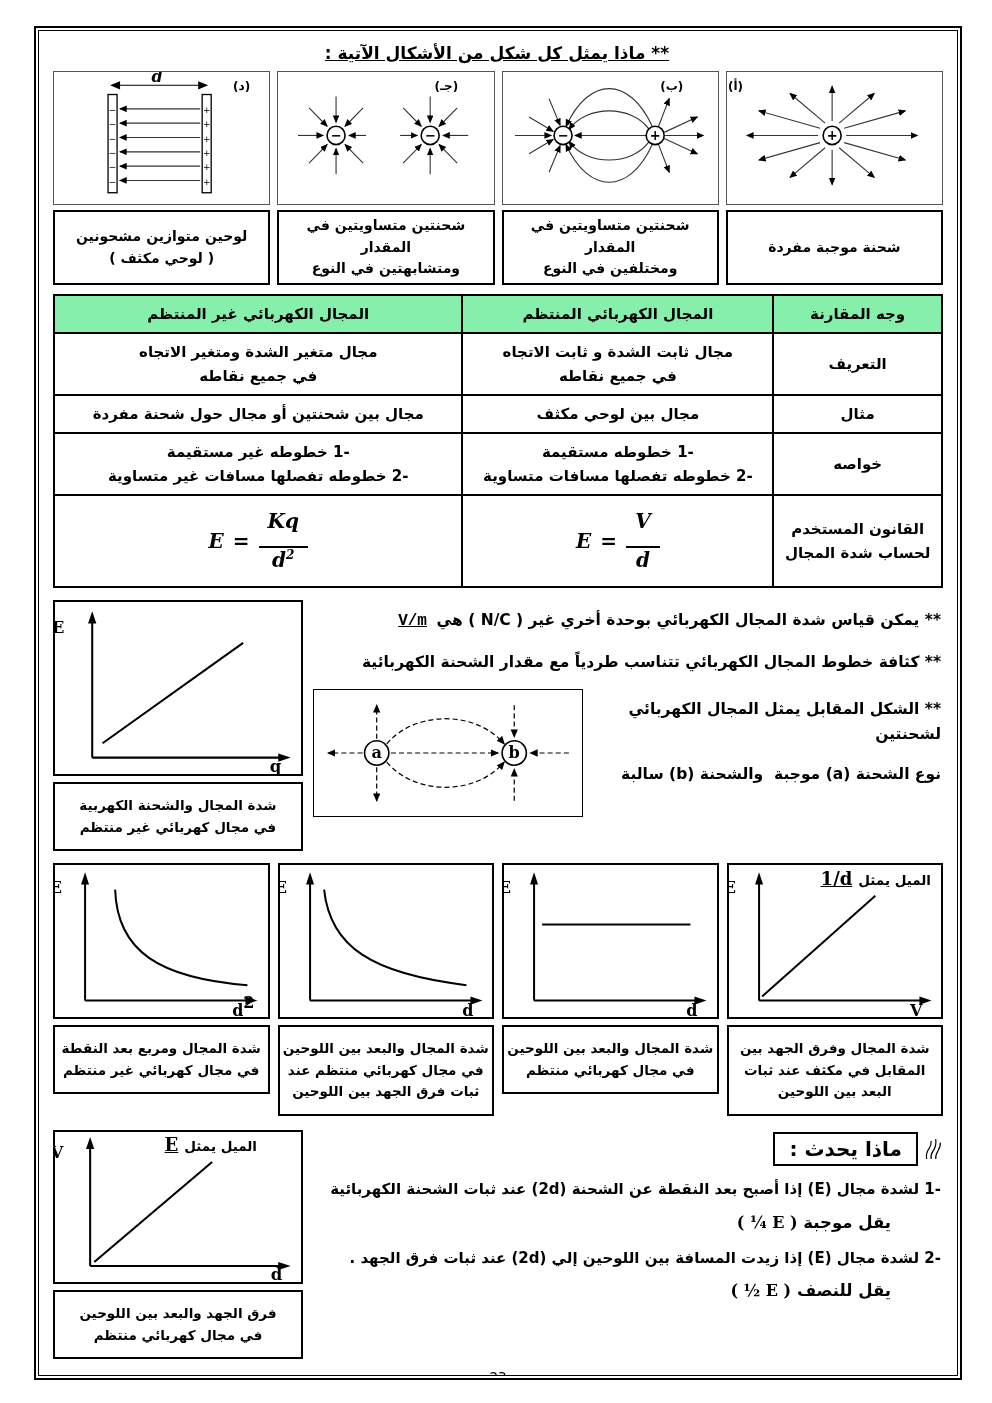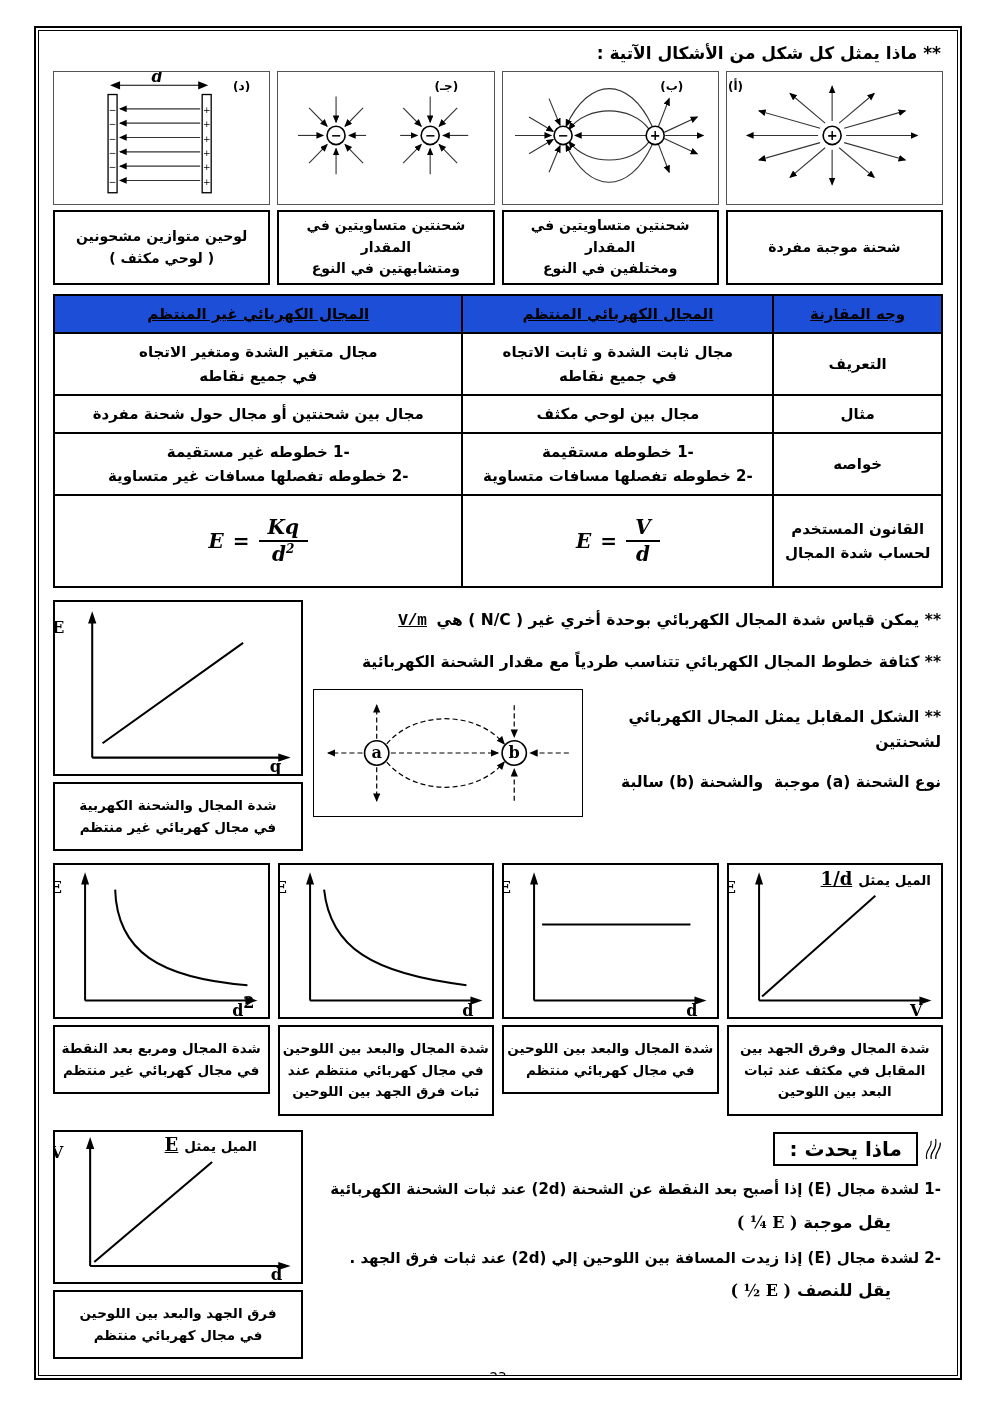--- a/index.html
+++ b/index.html
@@ -1,51 +1,51 @@
 <!DOCTYPE html>
 <html lang="ar"><head>
 <meta charset="utf-8">
 <style>
   html,body{margin:0;padding:0}
   body{width:992px;height:1403px;background:#fff;color:#000;position:relative;
        font-family:"DejaVu Sans",sans-serif;}
   .frame{position:absolute;left:34px;top:26px;width:924px;height:1350px;border:2.5px solid #000;}
   .frame-inner{position:absolute;inset:2px;border:1.5px solid #000;padding:10px 14px;overflow:hidden;}
 
-  .title{direction:rtl;text-align:right;font-weight:bold;font-size:17px;margin:2px 2px 8px 0;}
+  .title{direction:rtl;text-align:center;font-weight:bold;font-size:17px;text-decoration:underline;margin:2px 2px 8px 0;}
 
   .fig-row{display:flex;direction:rtl;gap:7px;margin-top:4px;}
   .fig-box{flex:1;border:1.5px solid #555;height:132px;background:#fff;position:relative;}
   .fig-box svg{display:block;width:100%;height:100%;}
   .flabel{font-family:"DejaVu Sans",sans-serif;font-weight:bold;font-size:12px;}
   .sign{font-weight:bold;}
   .fieldline{stroke:#333;stroke-width:1.1;fill:none;}
   .chg{fill:#fff;stroke:#000;stroke-width:1.6;}
 
   .cap-row{display:flex;direction:rtl;gap:7px;margin-top:5px;}
   .cap-box{flex:1;border:2px solid #000;min-height:54px;display:flex;flex-direction:column;justify-content:center;
            text-align:center;font-weight:bold;font-size:14px;line-height:1.55;padding:3px;}
 
   table.cmp{width:100%;border-collapse:collapse;margin-top:9px;direction:rtl;}
   table.cmp td{border:2px solid #000;font-weight:bold;text-align:center;vertical-align:middle;
                padding:6px 4px;font-size:15px;line-height:1.6;}
-  table.cmp tr.thead td{background:#1d4ed8;text-decoration:underline;}
+  table.cmp tr.thead td{background:#86efac;}
   .law-cell{height:78px;}
   .formula{direction:ltr;display:inline-flex;align-items:center;gap:9px;
            font-family:"DejaVu Serif",serif;font-style:italic;font-weight:bold;font-size:20px;}
   .frac{display:inline-flex;flex-direction:column;align-items:center;line-height:1.15;}
-  .f-num{padding:0 9px 1px;border-bottom:2px solid #000;}
+  .f-num{padding:0 9px 13px;border-bottom:2px solid #000;}
   .f-den{padding:1px 9px 0;}
   .f-den sup{font-size:12px;}
 
   .mid{display:flex;direction:rtl;gap:10px;margin-top:12px;}
   .mid-right{flex:1;min-width:0;}
   .note{font-size:15.5px;font-weight:bold;margin:8px 2px 15px 0;line-height:1.6;direction:rtl;text-align:right;}
   .unit{font-family:Liberation Mono, monospace;text-decoration:underline;font-size:16px;padding:0 4px;}
-  .mid-sub{display:flex;direction:rtl;gap:18px;align-items:center;margin-top:2px;}
+  .mid-sub{display:flex;direction:rtl;gap:18px;margin-top:2px;}
   .mid-sub-text{flex:1;min-width:0;}
   .ab-box{width:268px;height:126px;border:1.5px solid #000;flex:none;}
   .ab-box svg{display:block;width:100%;height:100%;}
   .mid-left{width:250px;flex:none;}
   .graph-box{border:2px solid #000;position:relative;background:#fff;}
   .graph-box svg{display:block;width:100%;height:100%;}
   .mid-left .graph-box{height:172px;}
   .gcap{border:2px solid #000;margin-top:6px;text-align:center;font-weight:bold;font-size:13.5px;
         padding:11px 2px;line-height:1.6;direction:rtl;}
   .glabel{font-family:"DejaVu Serif",serif;font-weight:bold;font-size:16px;}

